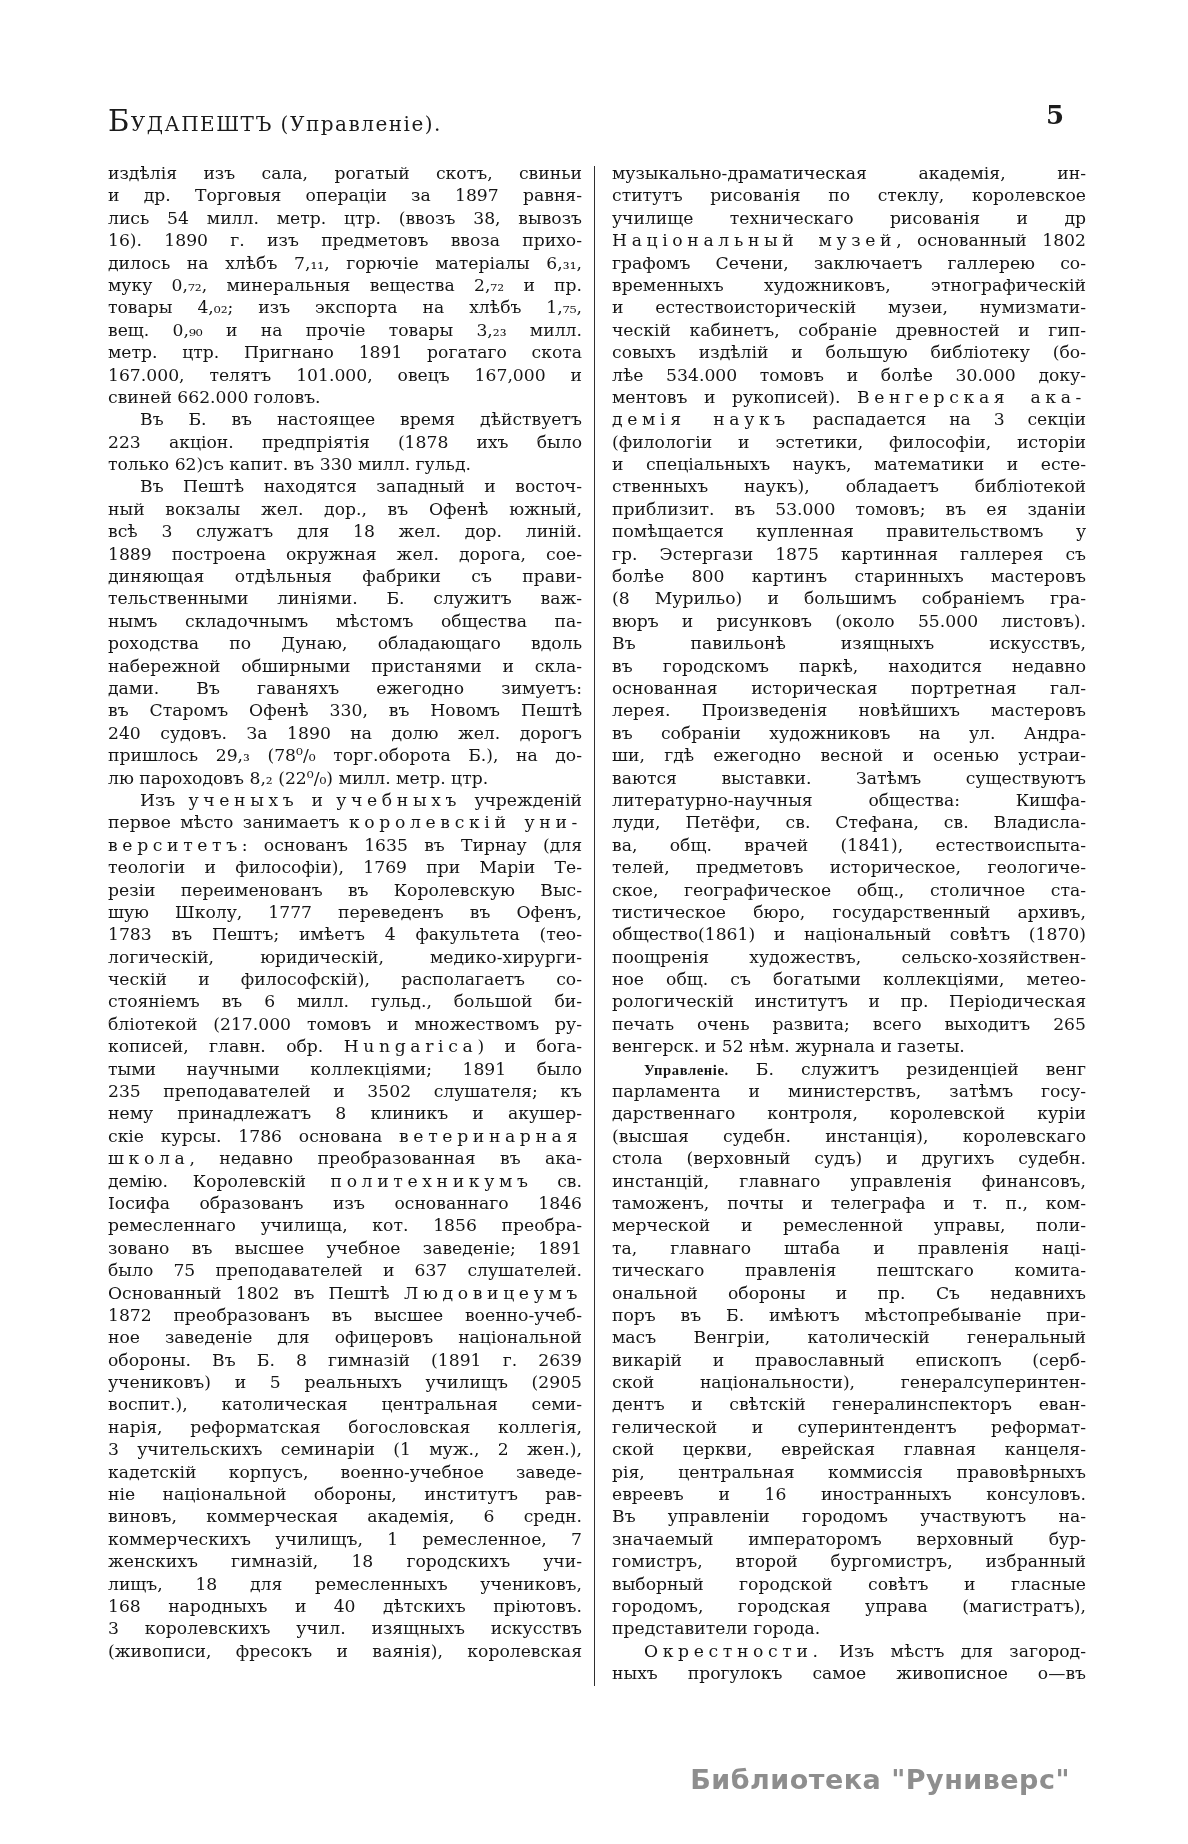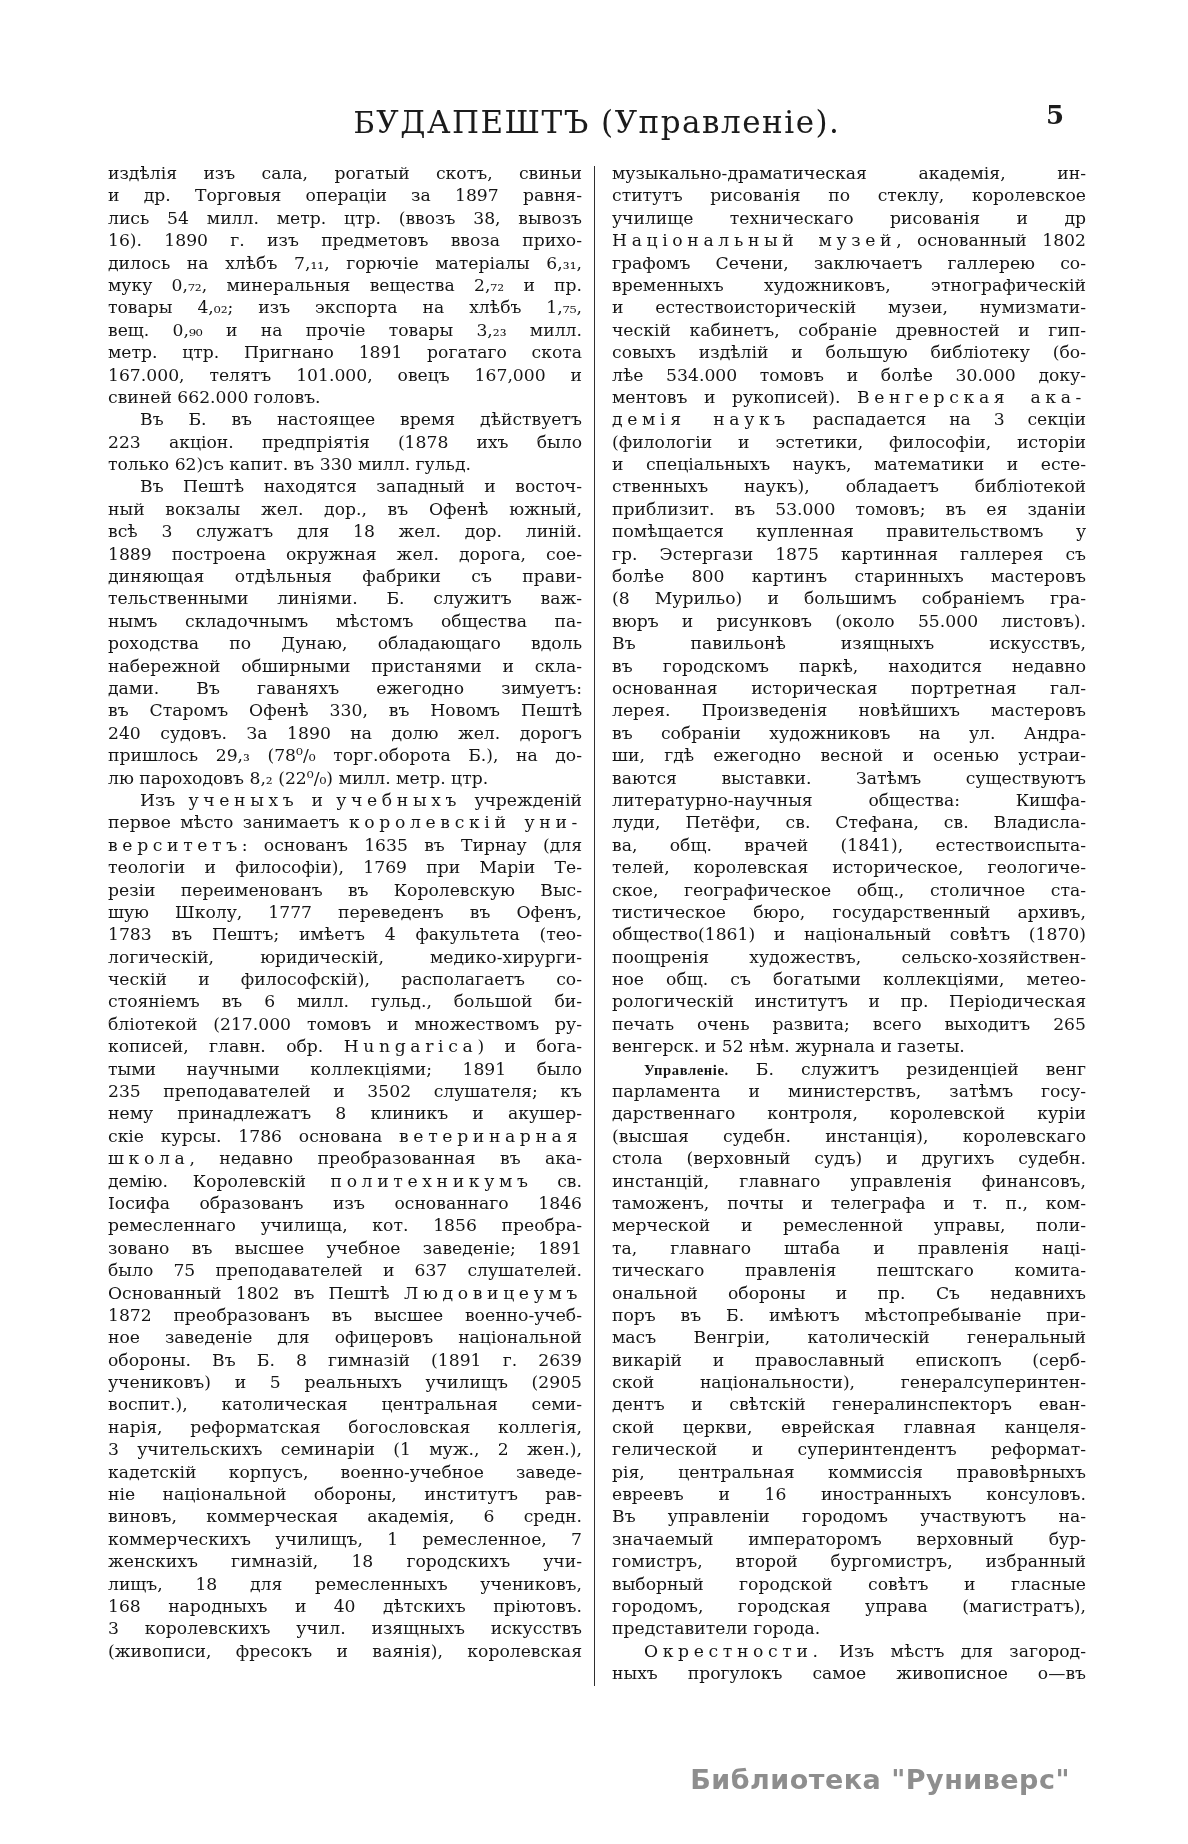--- a/index.html
+++ b/index.html
@@ -6,21 +6,21 @@
   #page{
     position:relative;
     width:1188px;height:1844px;
     background:#ffffff;
     font-family:"DejaVu Serif","Liberation Serif",serif;
     color:#151515;
     overflow:hidden;
   }
   .running-header{
     position:absolute;top:104px;left:108px;width:978px;
-    text-align:center;font-size:31px;letter-spacing:1.5px;
+    text-align:left;font-size:20px;letter-spacing:1.5px;
     color:#1b1b1b;
   }
   .running-header::first-letter{font-size:29px;}
   .page-number{
     position:absolute;top:100px;right:124px;
     font-size:26px;font-weight:bold;color:#1b1b1b;
   }
   .col{
     position:absolute;top:162px;width:474px;
     font-size:17.2px;text-align:justify;
@@ -152,21 +152,21 @@
       <div class="line">Въ павильонѣ изящныхъ искусствъ,</div>
       <div class="line">въ городскомъ паркѣ, находится недавно</div>
       <div class="line">основанная историческая портретная гал-</div>
       <div class="line">лерея. Произведенія новѣйшихъ мастеровъ</div>
       <div class="line">въ собраніи художниковъ на ул. Андра-</div>
       <div class="line">ши, гдѣ ежегодно весной и осенью устраи-</div>
       <div class="line">ваются выставки. Затѣмъ существуютъ</div>
       <div class="line">литературно-научныя общества: Кишфа-</div>
       <div class="line">луди, Петёфи, св. Стефана, св. Владисла-</div>
       <div class="line">ва, общ. врачей (1841), естествоиспыта-</div>
-      <div class="line">телей, королевская историческое, геологиче-</div>
+      <div class="line">телей, предметовъ историческое, геологиче-</div>
       <div class="line">ское, географическое общ., столичное ста-</div>
       <div class="line">тистическое бюро, государственный архивъ,</div>
       <div class="line">общество(1861) и національный совѣтъ (1870)</div>
       <div class="line">поощренія художествъ, сельско-хозяйствен-</div>
       <div class="line">ное общ. съ богатыми коллекціями, метео-</div>
       <div class="line">рологическій институтъ и пр. Періодическая</div>
       <div class="line">печать очень развита; всего выходитъ 265</div>
       <div class="line f-e">венгерск. и 52 нѣм. журнала и газеты.</div>
       <div class="line f-i"><span class="bd">Управленіе.</span> Б. служитъ резиденціей венг</div>
       <div class="line">парламента и министерствъ, затѣмъ госу-</div>
@@ -177,22 +177,22 @@
       <div class="line">таможенъ, почты и телеграфа и т. п., ком-</div>
       <div class="line">мерческой и ремесленной управы, поли-</div>
       <div class="line">та, главнаго штаба и правленія наці-</div>
       <div class="line">тическаго правленія пештскаго комита-</div>
       <div class="line">ональной обороны и пр. Съ недавнихъ</div>
       <div class="line">поръ въ Б. имѣютъ мѣстопребываніе при-</div>
       <div class="line">масъ Венгріи, католическій генеральный</div>
       <div class="line">викарій и православный епископъ (серб-</div>
       <div class="line">ской національности), генералсуперинтен-</div>
       <div class="line">дентъ и свѣтскій генералинспекторъ еван-</div>
+      <div class="line">гелической и суперинтендентъ реформат-</div>
       <div class="line">ской церкви, еврейская главная канцеля-</div>
-      <div class="line">гелической и суперинтендентъ реформат-</div>
       <div class="line">рія, центральная коммиссія правовѣрныхъ</div>
       <div class="line">евреевъ и 16 иностранныхъ консуловъ.</div>
       <div class="line">Въ управленіи городомъ участвуютъ на-</div>
       <div class="line">значаемый императоромъ верховный бур-</div>
       <div class="line">гомистръ, второй бургомистръ, избранный</div>
       <div class="line">выборный городской совѣтъ и гласные</div>
       <div class="line">городомъ, городская управа (магистратъ),</div>
       <div class="line f-e">представители города.</div>
       <div class="line f-i"><span class="sp">Окрестности.</span> Изъ мѣстъ для загород-</div>
       <div class="line">ныхъ прогулокъ самое живописное о—въ</div>

